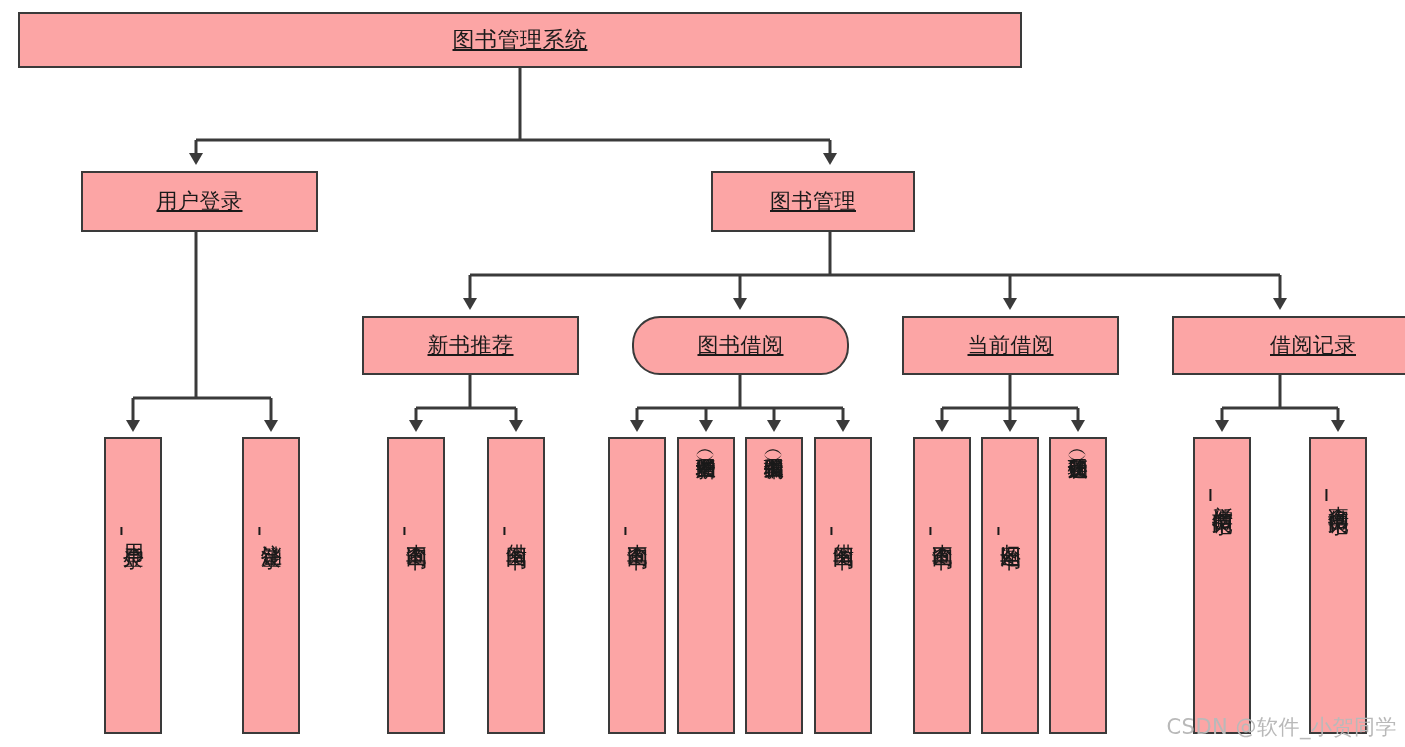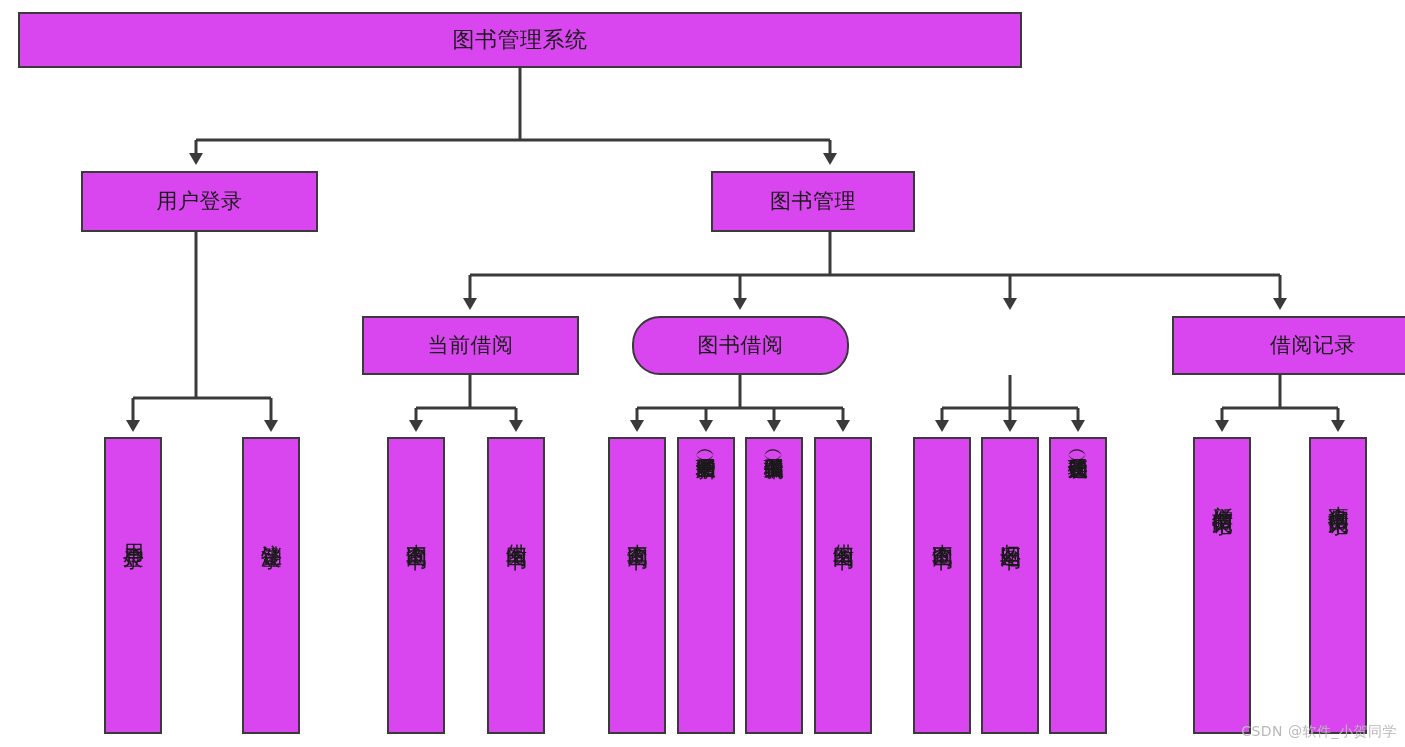--- a/index.html
+++ b/index.html
@@ -22,25 +22,26 @@
     left: 0;
     top: 0;
     width: 1405px;
     height: 747px;
     pointer-events: none;
   }
   .node {
     position: absolute;
     box-sizing: border-box;
     border: 2.5px solid #3a3a3a;
-    background: #d946ef;
+    background: #fca5a5;
     display: flex;
     align-items: center;
     justify-content: center;
     color: #1a1a1a;
+    text-decoration: underline;
   }
   .node .label {
     display: block;
     text-align: center;
     letter-spacing: 0.5px;
   }
   
   .h-node .label {
     font-size: 21px;
     line-height: 1.1;
@@ -74,21 +75,21 @@
   .v-node.mid-text {
     padding-top: 50px;
   }
   .v-node.xshort-text {
     padding-top: 88px;
   }
   #watermark {
     position: absolute;
     right: 8px;
     bottom: 6px;
-    font-size: 14px;
+    font-size: 21px;
     color: #b9b9b9;
     letter-spacing: 0.5px;
     white-space: nowrap;
     user-select: none;
   }
 </style>
 </head>
 <body>
 
 <div id="canvas">
@@ -148,25 +149,28 @@
   </div>
 
   <div class="node h-node" style="left:81px; top:171px; width:237px; height:61px;">
     <span class="label">用户登录</span>
   </div>
   <div class="node h-node" style="left:711px; top:171px; width:204px; height:61px;">
     <span class="label">图书管理</span>
   </div>
 
   <div class="node h-node" style="left:362px; top:316px; width:217px; height:59px;">
-    <span class="label">当前借阅</span>
+    <span class="label">新书推荐</span>
   </div>
   <div class="node h-node" style="left:632px; top:316px; width:217px; height:59px;border-radius:28px;">
     <span class="label">图书借阅</span>
   </div>
+  <div class="node h-node" style="left:902px; top:316px; width:217px; height:59px;">
+    <span class="label">当前借阅</span>
+  </div>
   <div class="node h-node" style="left:1172px; top:316px; width:262px; height:59px;padding-left:20px;">
     <span class="label">借阅记录</span>
   </div>
 
   <div class="node v-node xshort-text" style="left:104px; top:437px; width:58px; height:297px;">
     <span class="label">用户登录</span>
   </div>
   <div class="node v-node xshort-text" style="left:242px; top:437px; width:58px; height:297px;">
     <span class="label">注销登录</span>
   </div>

